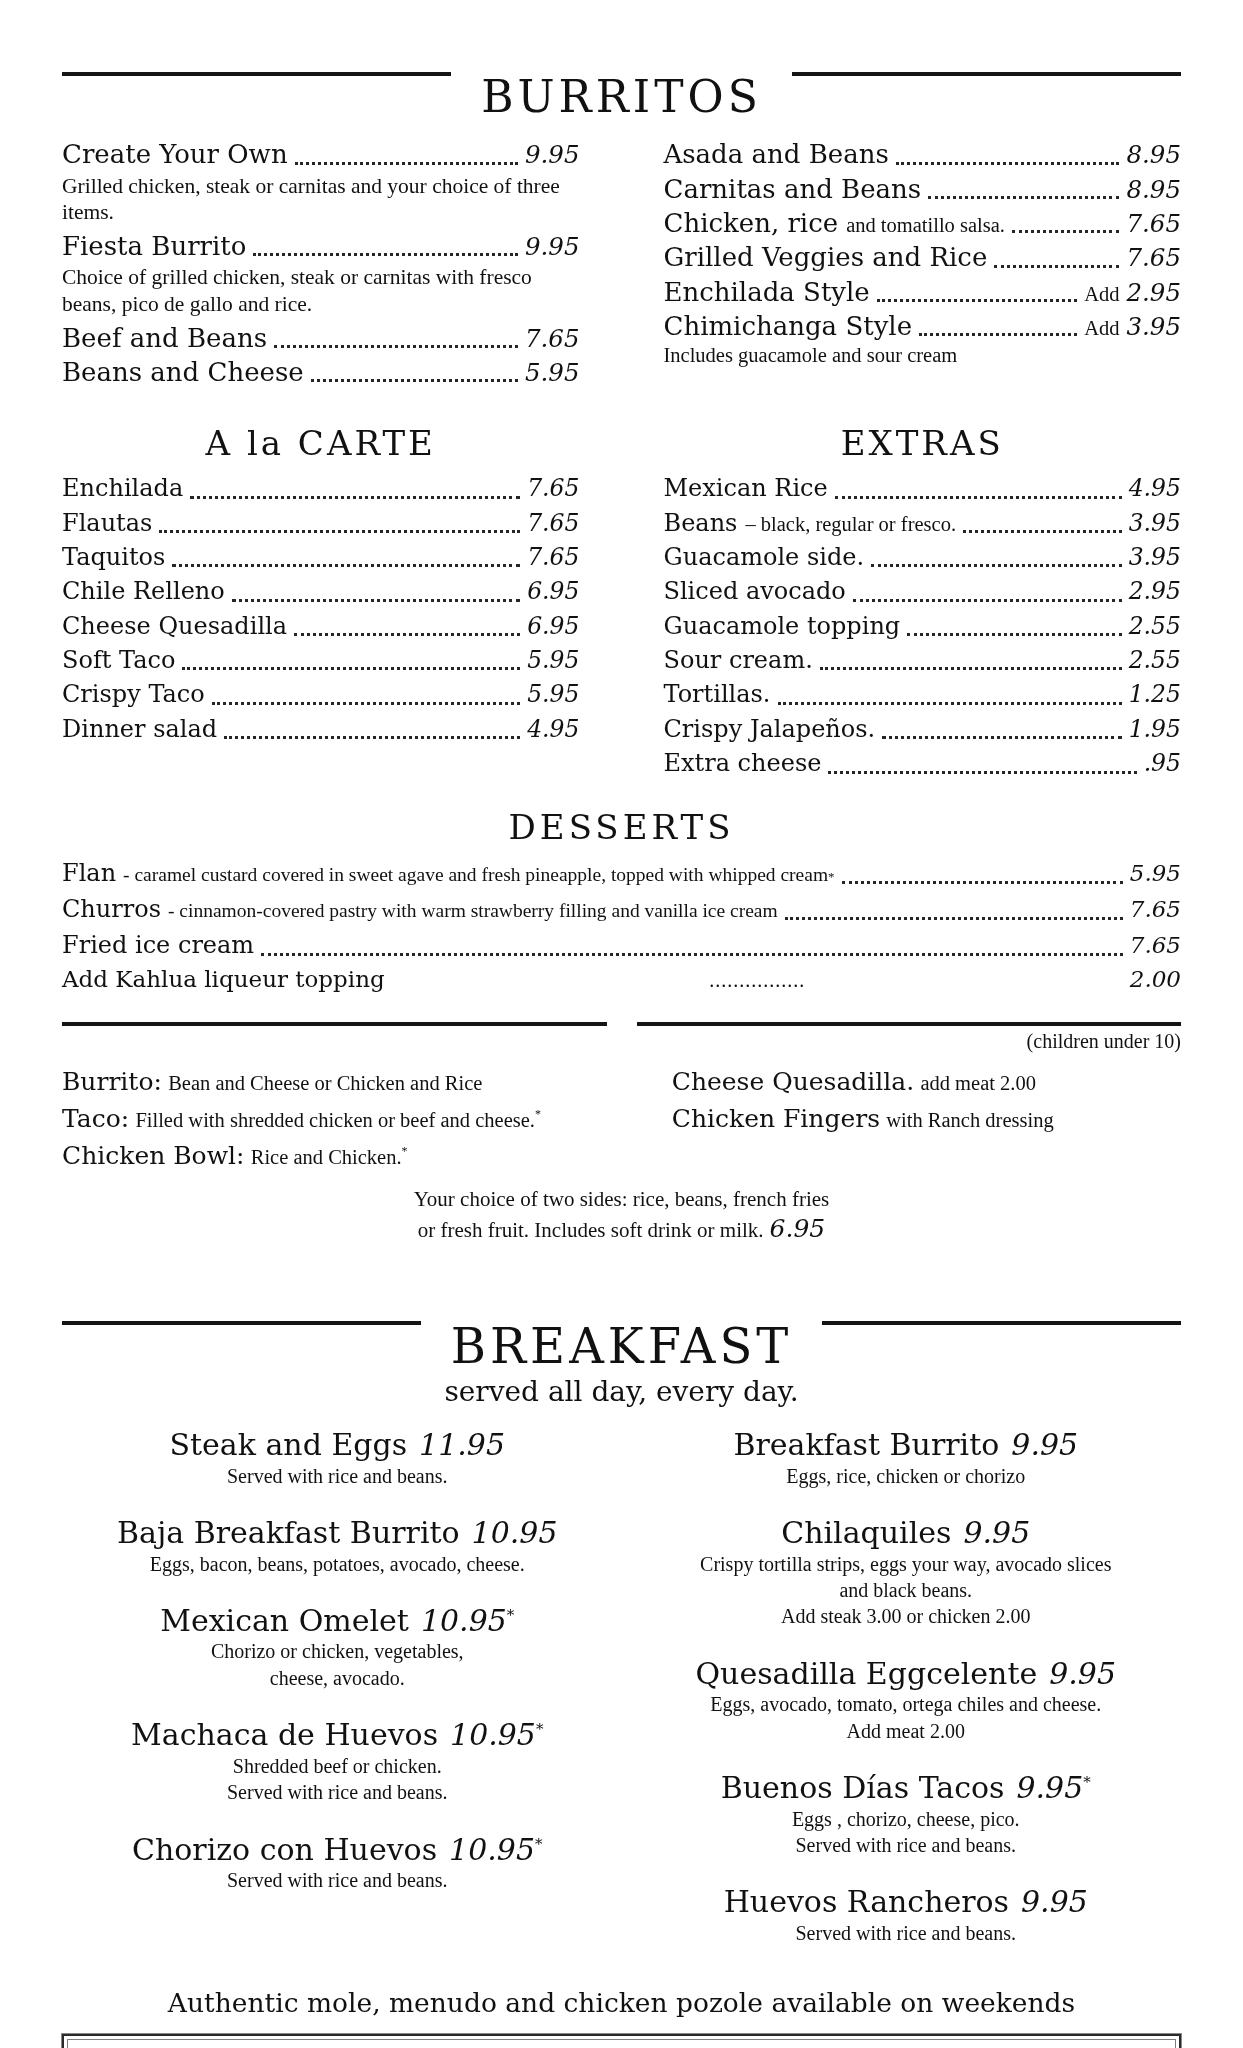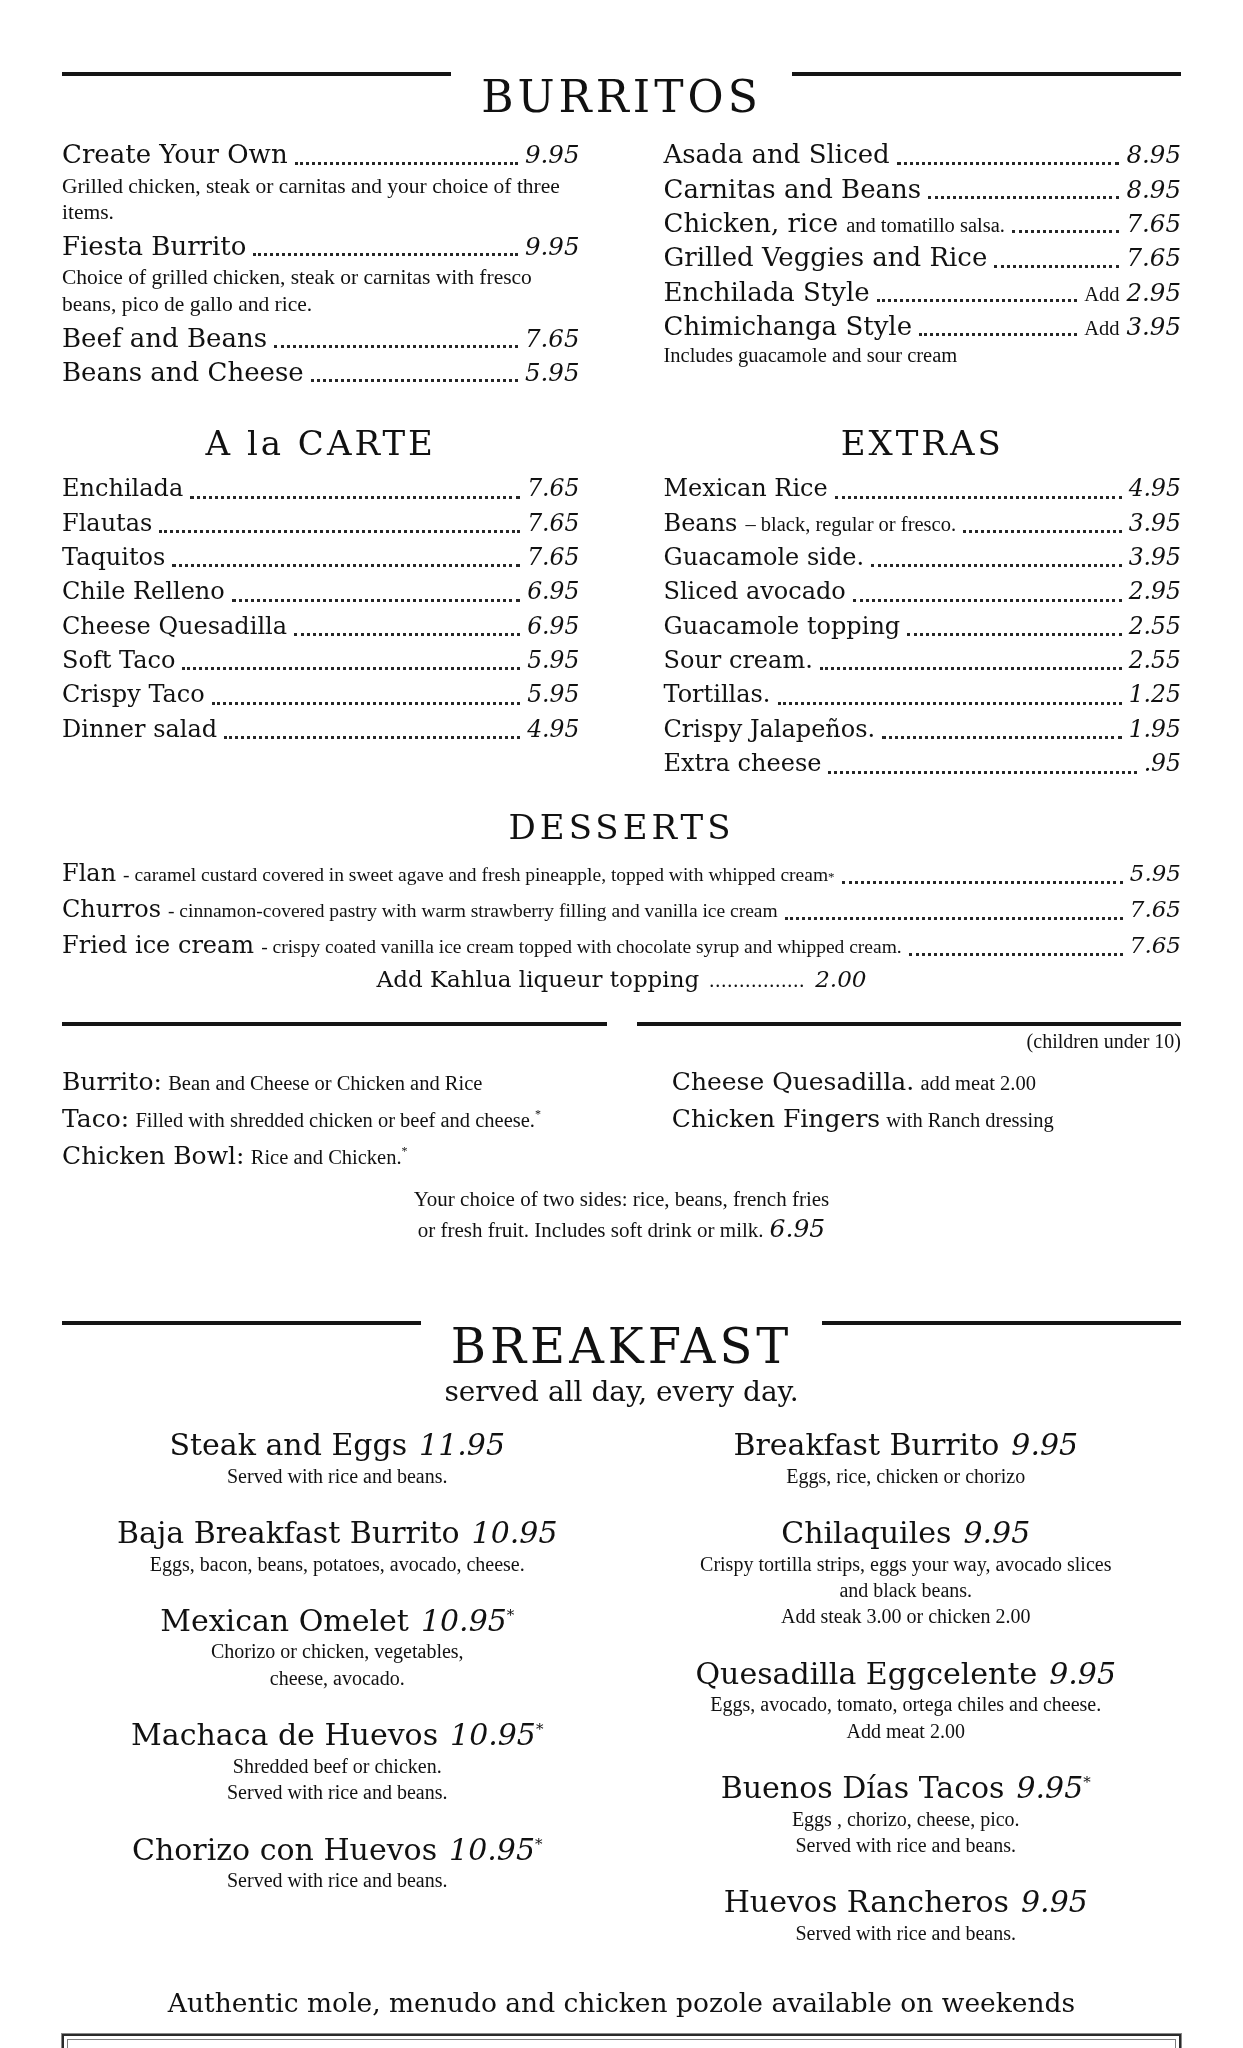--- a/index.html
+++ b/index.html
@@ -27,21 +27,21 @@
   .sub-rows .mrow{font-size:24px;line-height:1.42;}
   .sub-rows .mprice{font-size:23.5px;}
 
   
   .desserts{margin-top:26px;}
   .drow{display:flex;align-items:baseline;line-height:1.5;}
   .dname{font-family:"DejaVu Serif",serif;font-size:24px;white-space:nowrap;}
   .ddesc{font-family:"Liberation Serif",serif;font-size:19.5px;margin-left:7px;white-space:nowrap;}
   .dstar{font-size:13px;}
   .dprice{font-family:"DejaVu Serif",serif;font-style:italic;font-size:23px;white-space:nowrap;}
-  .addon{display:flex;justify-content:center;align-items:baseline;gap:10px;margin-top:3px;}
+  .addon{display:flex;justify-content:space-between;align-items:baseline;gap:10px;margin-top:3px;}
   .addon-label{font-family:"DejaVu Serif",serif;font-size:23px;}
   .addon-dots{font-size:20px;letter-spacing:1px;}
   .addon-price{font-family:"DejaVu Serif",serif;font-style:italic;font-size:23px;}
 
   
   .kids{margin-top:30px;}
   .kids-sub{font-family:Liberation Serif, serif;text-align:right;font-size:20px;margin:4px 0 10px;}
   .kids-cols{display:grid;grid-template-columns:1.08fr 0.92fr;column-gap:12px;}
   .krow{line-height:1.48;font-size:25px;}
   .kname{font-family:"DejaVu Serif",serif;}
@@ -97,21 +97,21 @@
       </div>
       <div class="mrow">
         <span class="mname">Beans and Cheese</span>
         <span class="dots"></span>
         <span class="mprice">5.95</span>
       </div>
     </div>
 
     <div>
       <div class="mrow">
-        <span class="mname">Asada and Sliced</span>
+        <span class="mname">Asada and Beans</span>
         <span class="dots"></span>
         <span class="mprice">8.95</span>
       </div>
       <div class="mrow">
         <span class="mname">Carnitas and Beans</span>
         <span class="dots"></span>
         <span class="mprice">8.95</span>
       </div>
       <div class="mrow">
         <span class="mname">Chicken, rice</span>
@@ -246,21 +246,20 @@
       <span class="dprice">5.95</span>
     </div>
     <div class="drow">
       <span class="dname">Churros</span>
       <span class="ddesc">- cinnamon-covered pastry with warm strawberry filling and vanilla ice cream</span>
       <span class="dots"></span>
       <span class="dprice">7.65</span>
     </div>
     <div class="drow">
       <span class="dname">Fried ice cream</span>
-      <span class="ddesc">- crispy coated vanilla ice cream topped with chocolate syrup and whipped cream.</span>
       <span class="dots"></span>
       <span class="dprice">7.65</span>
     </div>
     <div class="addon">
       <span class="addon-label">Add Kahlua liqueur  topping</span>
       <span class="addon-dots">................</span>
       <span class="addon-price">2.00</span>
     </div>
   </div>
 

